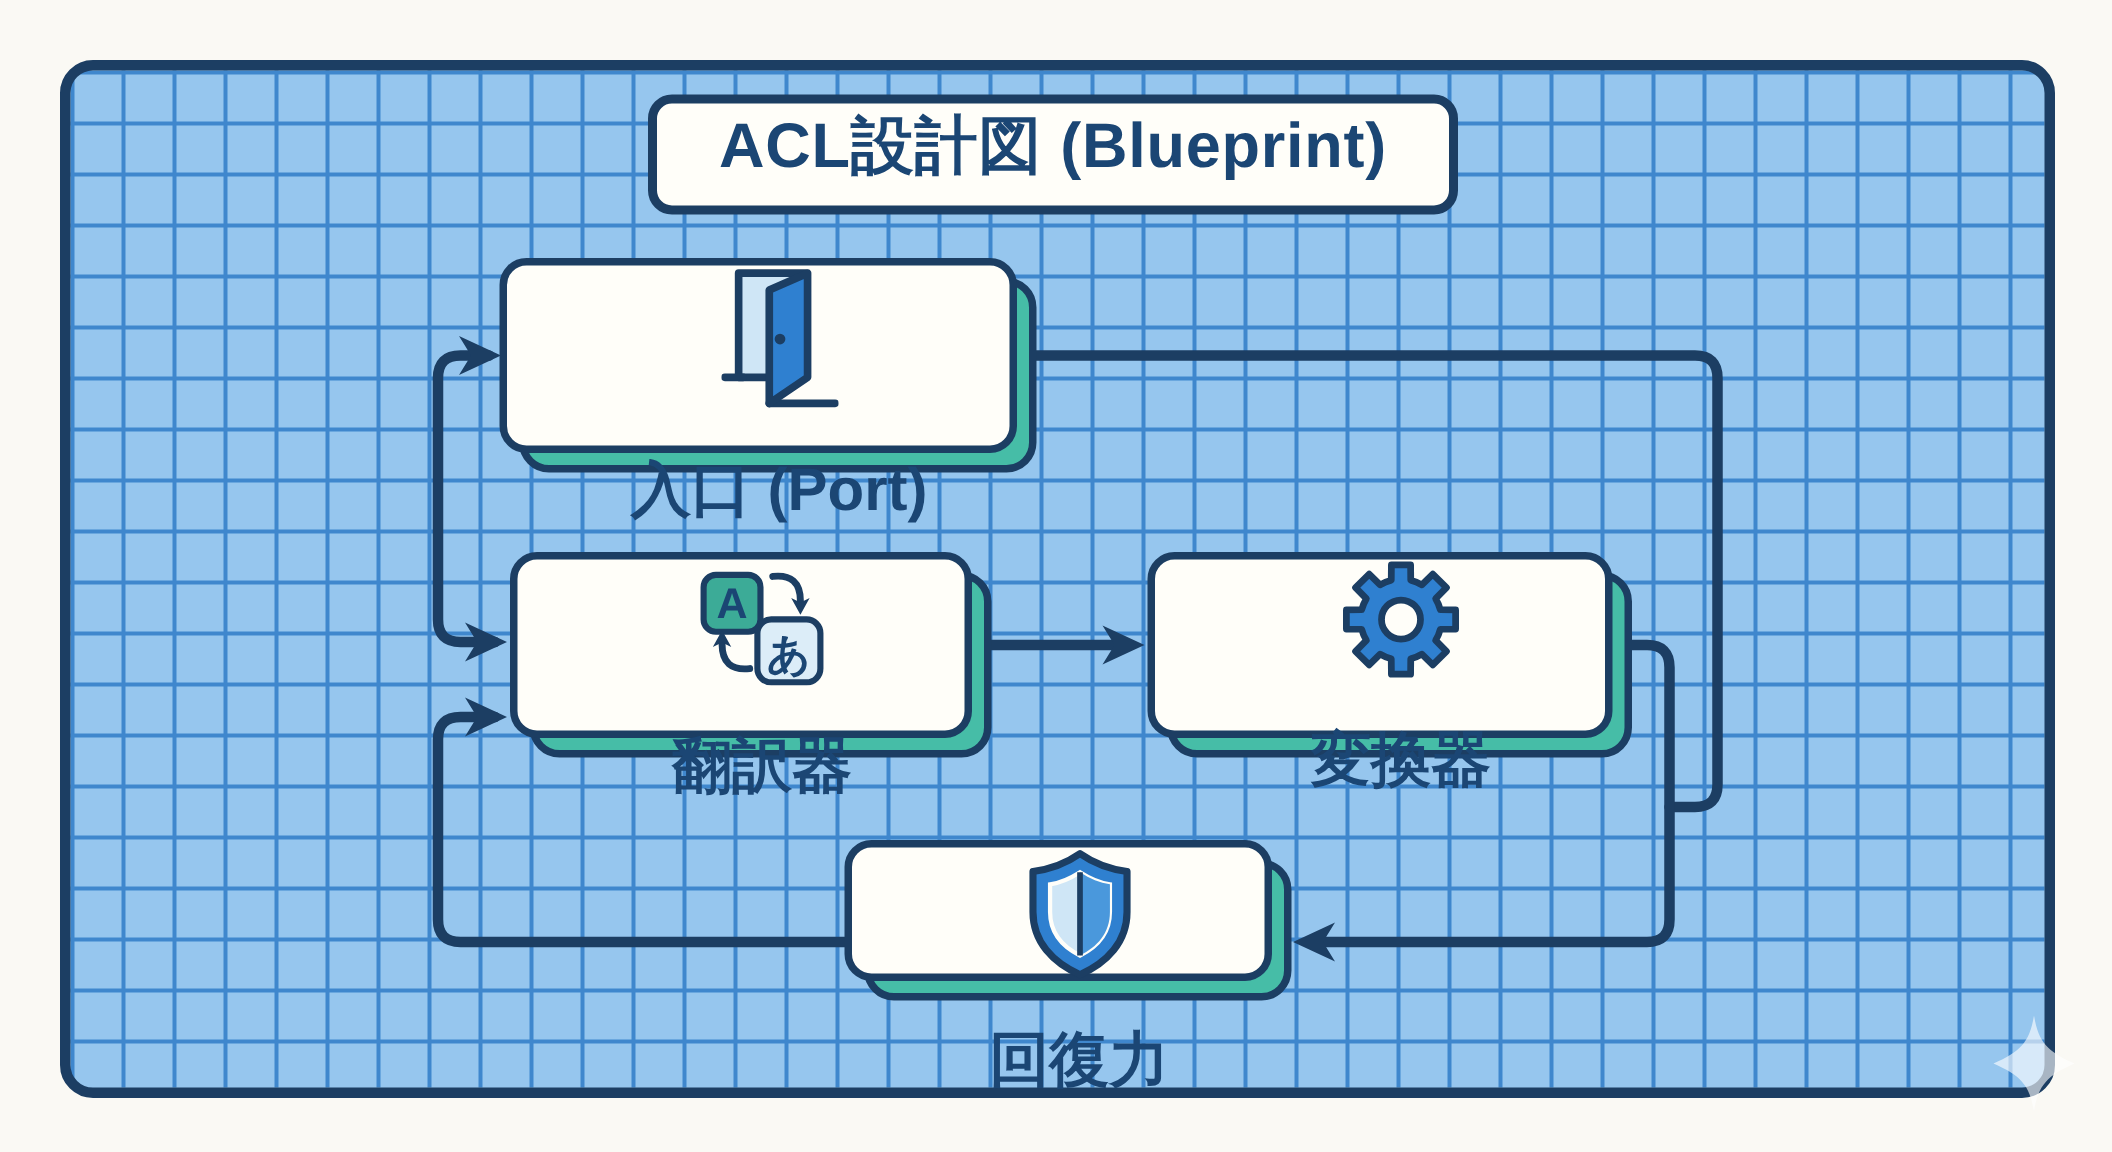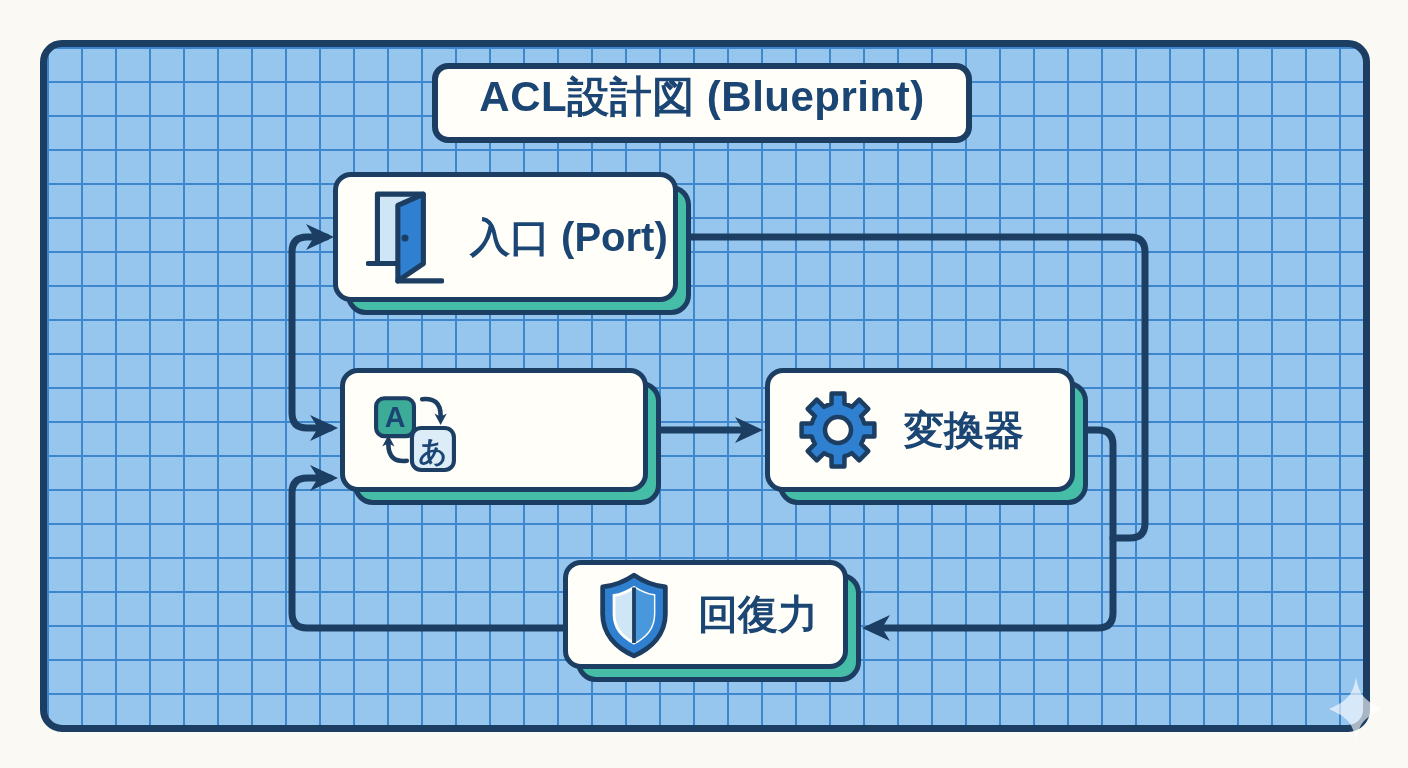--- a/index.html
+++ b/index.html
@@ -39,29 +39,30 @@
   .node{position:absolute;z-index:2;}
   .node .node-shadow{
     position:absolute;left:13px;top:13px;right:-13px;bottom:-13px;
     background:#46bda7;border:5px solid #1c3e63;border-radius:20px;
   }
   .node .node-face{
     position:absolute;left:0;top:0;right:0;bottom:0;
     background:#fffef9;border:5px solid #1c3e63;border-radius:18px;
     display:flex;align-items:center;gap:26px;padding-left:28px;
     box-sizing:border-box;
+    flex-direction:column;
   }
   .node-label{
     font-size:40px;font-weight:700;color:#1b4674;white-space:nowrap;
   }
   .node-icon{display:inline-flex;flex:0 0 auto;}
   #node-port{left:333px;top:172px;width:345px;height:130px;}
   #node-translator{left:340px;top:368px;width:308px;height:124px;}
   #node-converter{left:765px;top:368px;width:310px;height:124px;}
-  #node-resilience{left:563px;top:560px;width:285px;height:109px;}
+  #node-resilience{left:563px;top:560px;width:285px;height:94px;}
 </style>
 </head>
 <body>
 
 <div class="blueprint"></div>
 
 <svg class="connector-layer" viewBox="0 0 1408 768" xmlns="http://www.w3.org/2000/svg">
   <g stroke="#1c3e63" stroke-width="7" fill="none" stroke-linecap="round">
     <path d="M 326,237 L 307,237 Q 292,237 292,252 L 292,413 Q 292,428 307,428 L 330,428"></path>
     <path d="M 563,628 L 307,628 Q 292,628 292,613 L 292,493 Q 292,478 307,478 L 330,478"></path>
@@ -106,20 +107,21 @@
         <rect x="3" y="10" width="37" height="37" rx="8" fill="#3cab97" stroke="#1c3e63" stroke-width="4"></rect>
         <text x="21.5" y="38" text-anchor="middle" font-size="28" font-weight="700" fill="#1b4674">A</text>
         <path d="M 48,11 Q 66,9 66,27" fill="none" stroke="#1c3e63" stroke-width="4.5" stroke-linecap="round"></path>
         <polygon points="66,36 60,25 66,28 72,25" fill="#1c3e63"></polygon>
         <rect x="38" y="39" width="41" height="41" rx="9" fill="#dcedf8" stroke="#1c3e63" stroke-width="4"></rect>
         <text x="58.5" y="71" text-anchor="middle" font-size="28" font-weight="700" fill="#1b4674">あ</text>
         <path d="M 33,71 Q 15,73 15,55" fill="none" stroke="#1c3e63" stroke-width="4.5" stroke-linecap="round"></path>
         <polygon points="15,46 9,57 15,54 21,57" fill="#1c3e63"></polygon>
       </svg>
     </span>
+    <span class="node-label">翻訳器</span>
   </div>
 </div>
 
 <div class="node" id="node-converter">
   <div class="node-shadow"></div>
   <div class="node-face">
     <span class="node-icon">
       <svg width="80" height="80" viewBox="0 0 80 80" xmlns="http://www.w3.org/2000/svg">
         <path fill="#2f80d0" stroke="#1c3e63" stroke-width="4.5" stroke-linejoin="round" d="
           M 66.2,33.5 L 76.4,33.6 L 76.4,46.4 L 66.2,46.5 A 27 27 0 0 1 63.1,53.9

